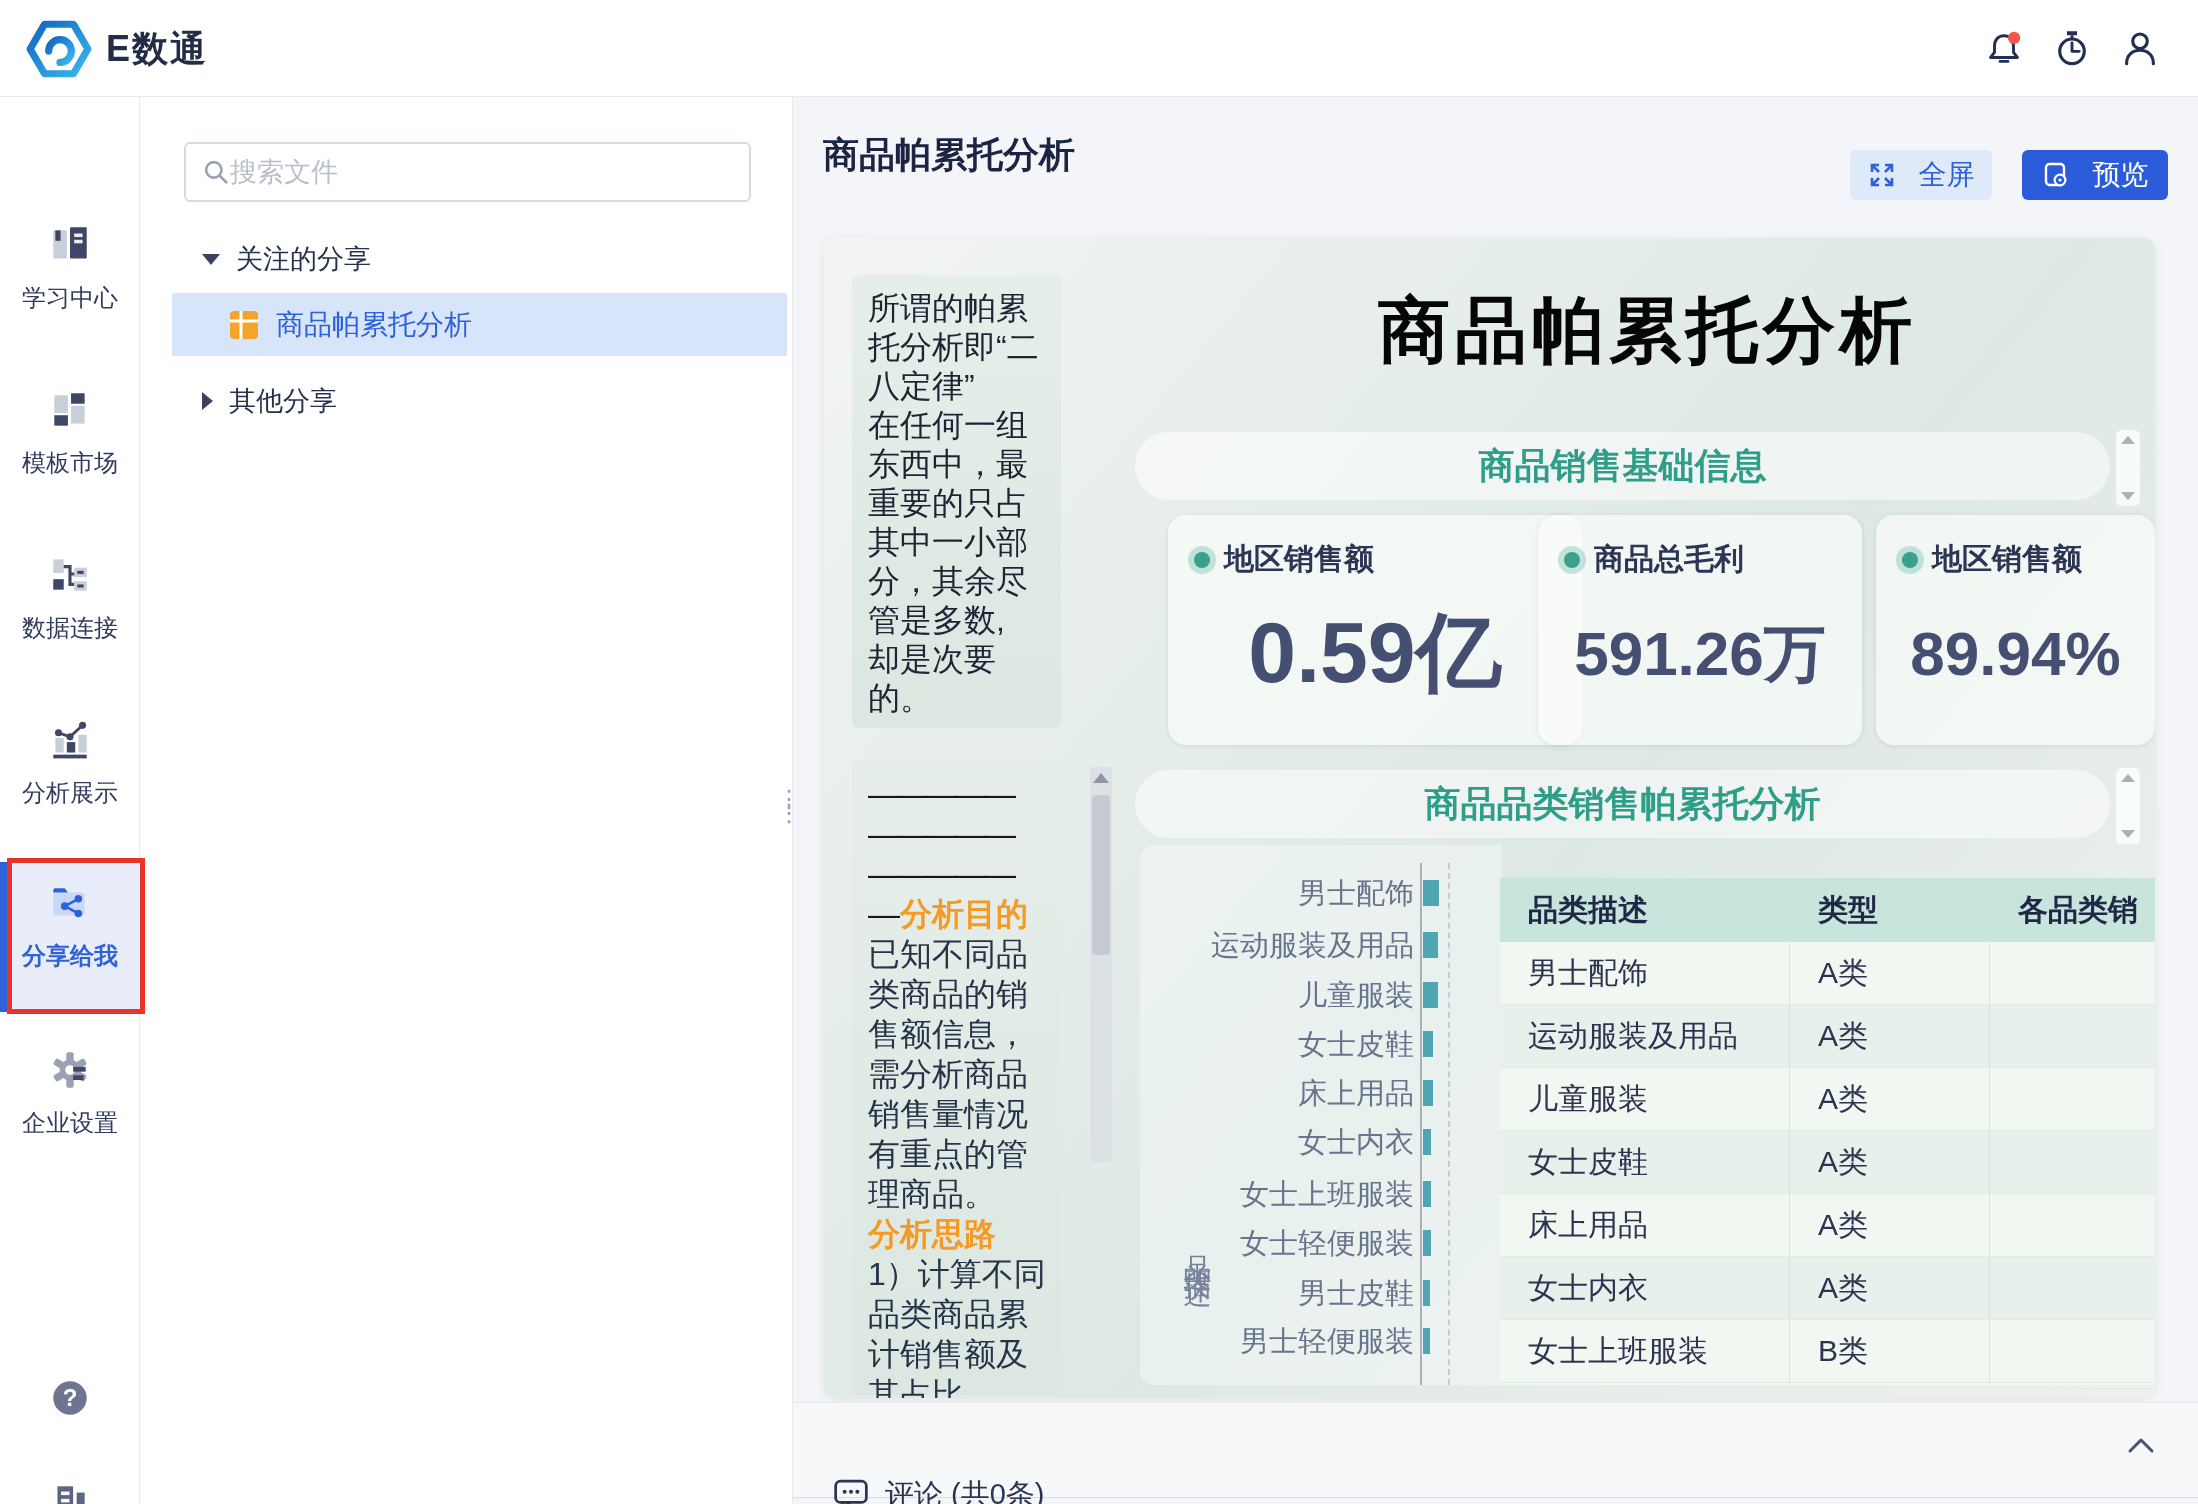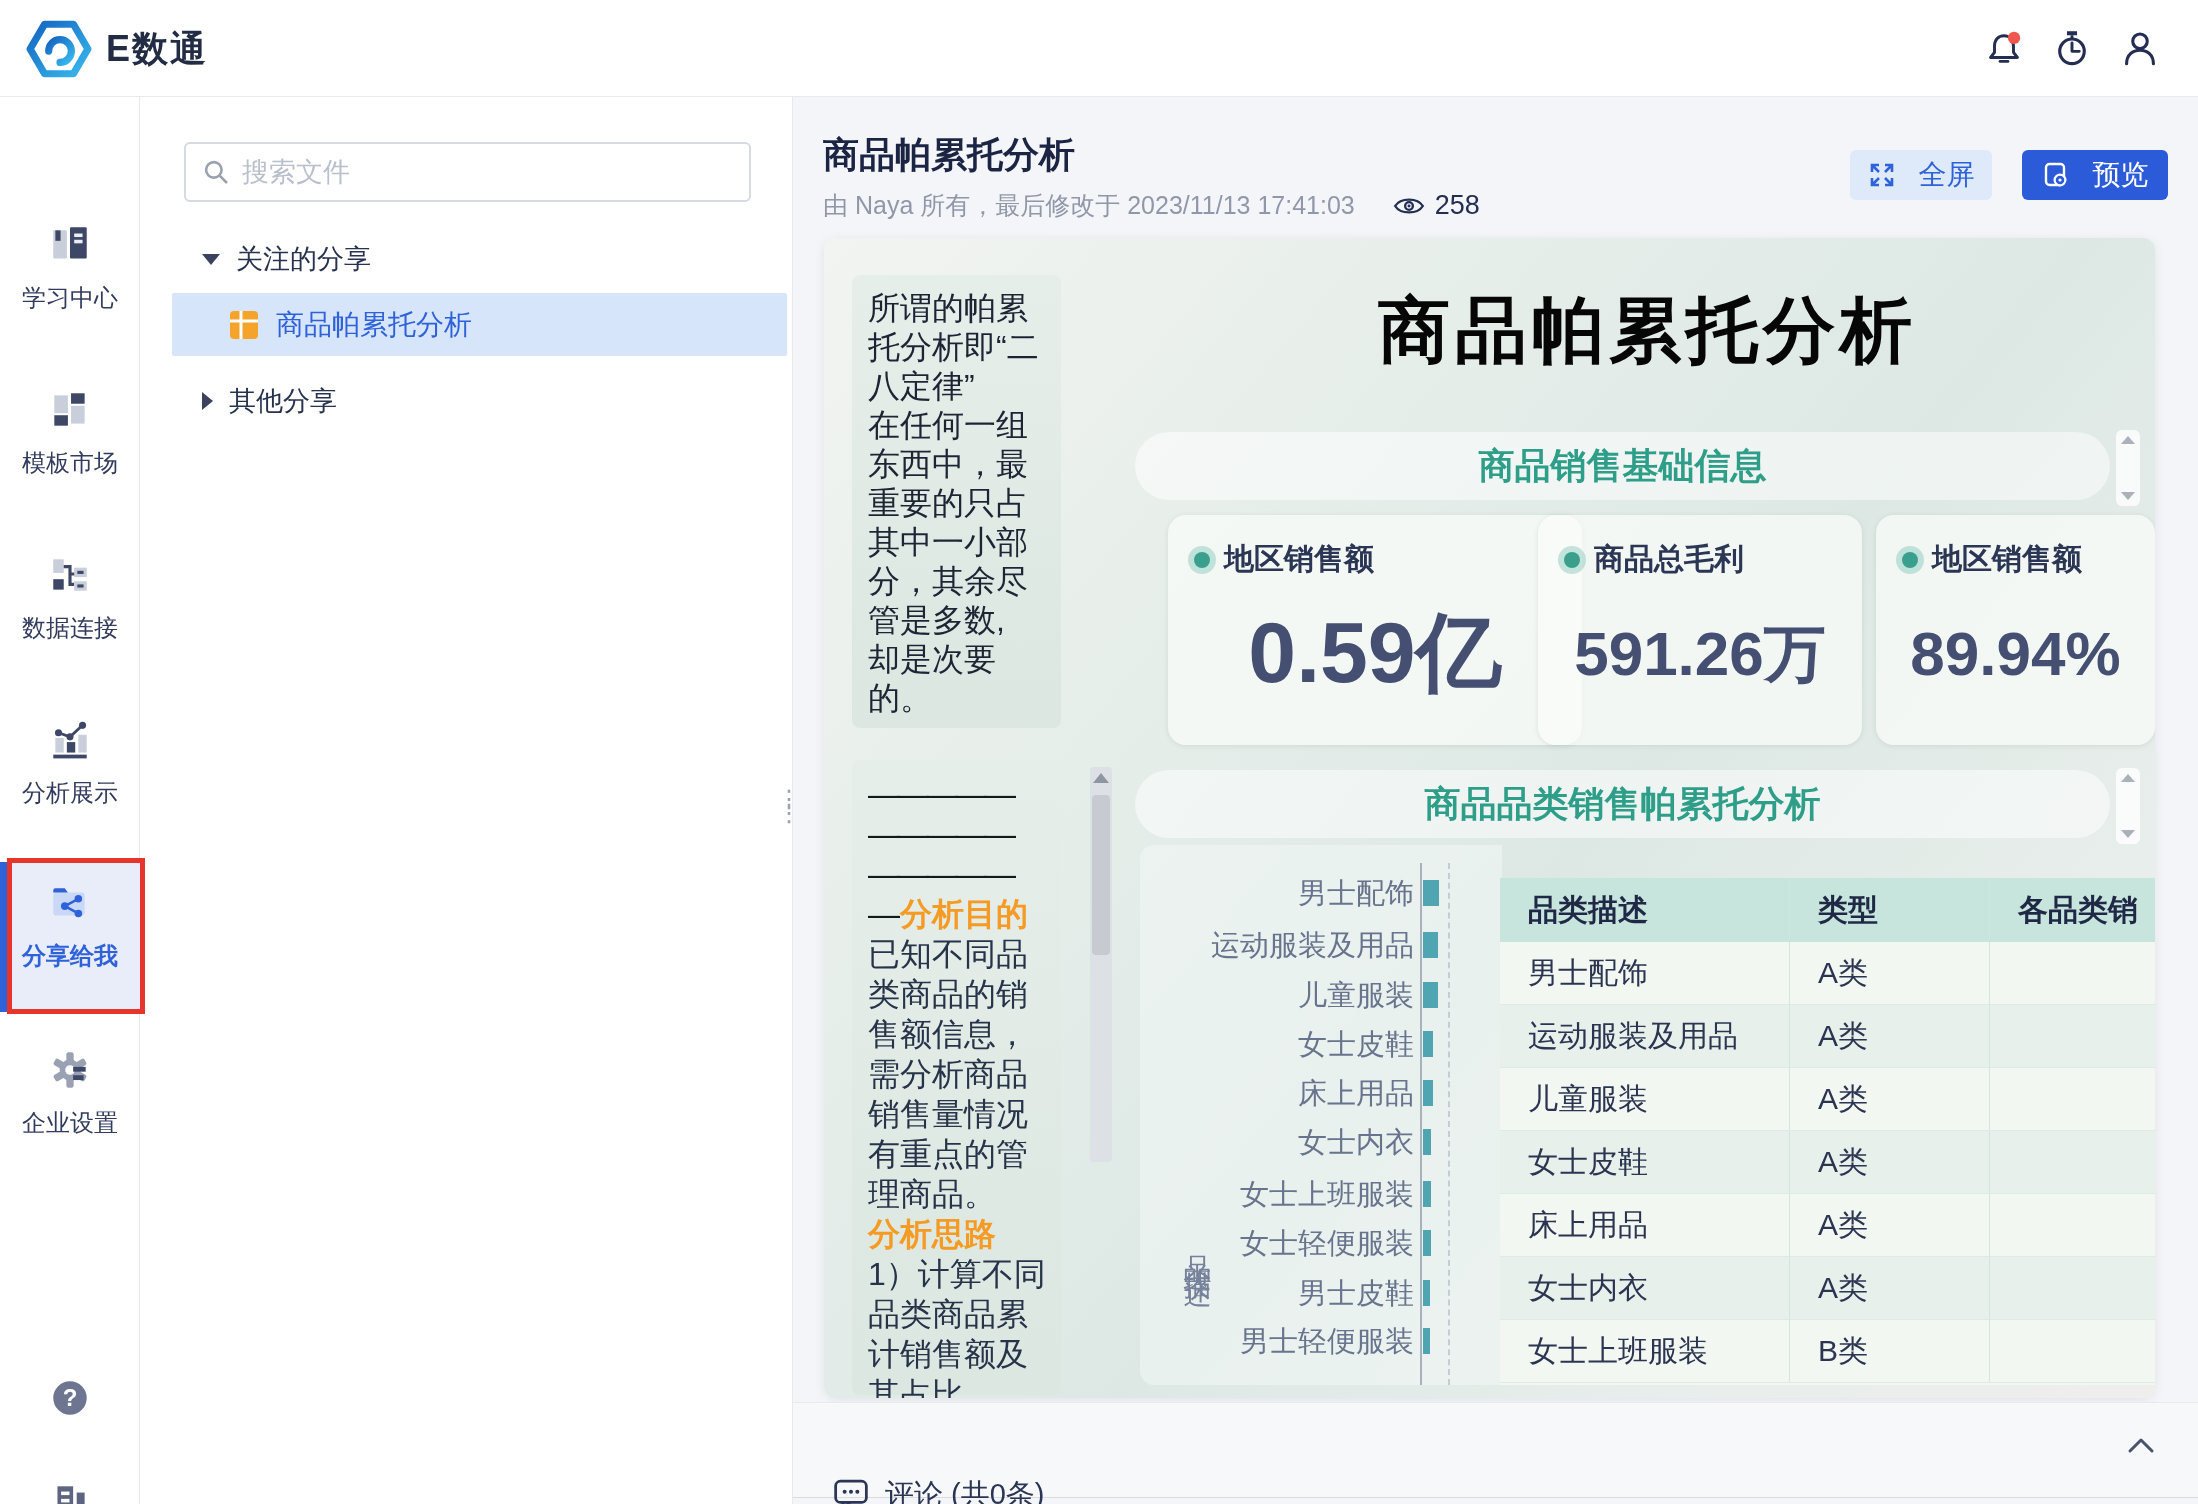--- a/index.html
+++ b/index.html
@@ -19,21 +19,21 @@
   .side-item { position:absolute; left:0; width:140px; text-align:center; }
   .side-item .ic { display:block; margin:0 auto; }
   .side-label { display:block; margin-top:14px; font-size:24px; color:#323b5e; }
   .side-active { position:absolute; left:0; top:765px; width:140px; height:150px; background:#e9edfa; }
   .side-active .bluebar { position:absolute; left:0; top:0; width:7px; height:150px; background:#2f62d9; }
   .side-active .side-label { color:#2f62d9; font-weight:bold; }
   .red-annotation { position:absolute; left:7px; top:761px; width:138px; height:156px; border:5px solid #e8352b; z-index:9; pointer-events:none; }
 
   
   .tree-panel { position:absolute; left:140px; top:97px; width:653px; height:1407px; background:#fff; border-right:1px solid #e7e9ed; }
-  .search-box { position:absolute; left:44px; top:45px; width:567px; height:60px; border:2px solid #d6dae1; border-radius:6px; display:flex; align-items:center; padding:0 16px; gap:12px; background:#fff; }
+  .search-box { position:absolute; left:44px; top:45px; width:567px; height:60px; border:2px solid #d6dae1; border-radius:6px; display:flex; align-items:center; padding:0 16px; gap:0; background:#fff; }
   .search-ph { font-size:27px; color:#b9bfcb; }
   .tree-group { position:absolute; left:62px; display:flex; align-items:center; gap:16px; font-size:27px; color:#27324e; cursor:pointer; }
   .tri-down { width:0; height:0; border-left:9px solid transparent; border-right:9px solid transparent; border-top:11px solid #3a425f; }
   .tri-right { width:0; height:0; border-top:9px solid transparent; border-bottom:9px solid transparent; border-left:11px solid #3a425f; }
   .tree-selected { position:absolute; left:32px; top:196px; width:615px; height:63px; background:#d7e5fb; border-radius:2px; display:flex; align-items:center; padding-left:56px; gap:16px; cursor:pointer; }
   .tree-selected .lbl { font-size:28px; color:#2f62d9; }
   .panel-handle { position:absolute; right:-9px; top:695px; color:#9aa2b2; font-size:24px; line-height:14px; text-align:center; cursor:col-resize; }
 
   
   .main { position:absolute; left:793px; top:97px; width:1405px; height:1407px; background:#f4f5f8; }
@@ -271,31 +271,20 @@
     <span>其他分享</span>
   </div>
 
   <div class="panel-handle">⋮<br>⋮</div>
 </div>
 
 <div class="main">
 
   <div class="doc-title">商品帕累托分析</div>
 
-  <div class="meta-row">
-    <span class="meta-text">由 Naya 所有，最后修改于 2023/11/13 17:41:03</span>
-    <span class="views">
-      <svg width="32" height="24" viewBox="0 0 30 22">
-        <path d="M2 11 C7 3 23 3 28 11 C23 19 7 19 2 11 Z" fill="none" stroke="#242e52" stroke-width="2.2"></path>
-        <circle cx="15" cy="11" r="3.6" fill="none" stroke="#242e52" stroke-width="2.2"></circle>
-        <circle cx="15" cy="11" r="1.4" fill="#242e52"></circle>
-      </svg>
-      <span class="cnt">258</span>
-    </span>
-  </div>
 
   <div class="btn btn-fullscreen">
     <svg width="28" height="28" viewBox="0 0 28 28">
       <g stroke="#2f62d9" stroke-width="2.6" fill="none">
         <path d="M11 4 H4 V11 M4 4 L11 11"></path>
         <path d="M17 4 H24 V11 M24 4 L17 11"></path>
         <path d="M11 24 H4 V17 M4 24 L11 17"></path>
         <path d="M17 24 H24 V17 M24 24 L17 17"></path>
       </g>
     </svg>

